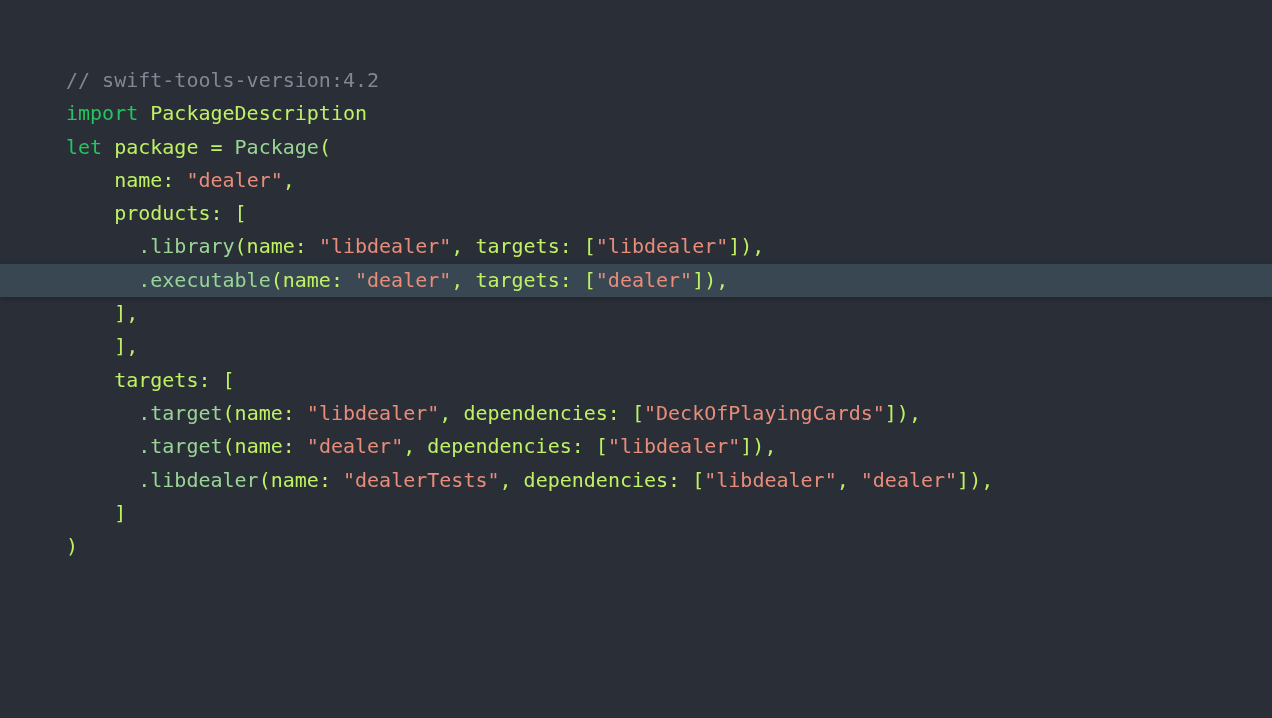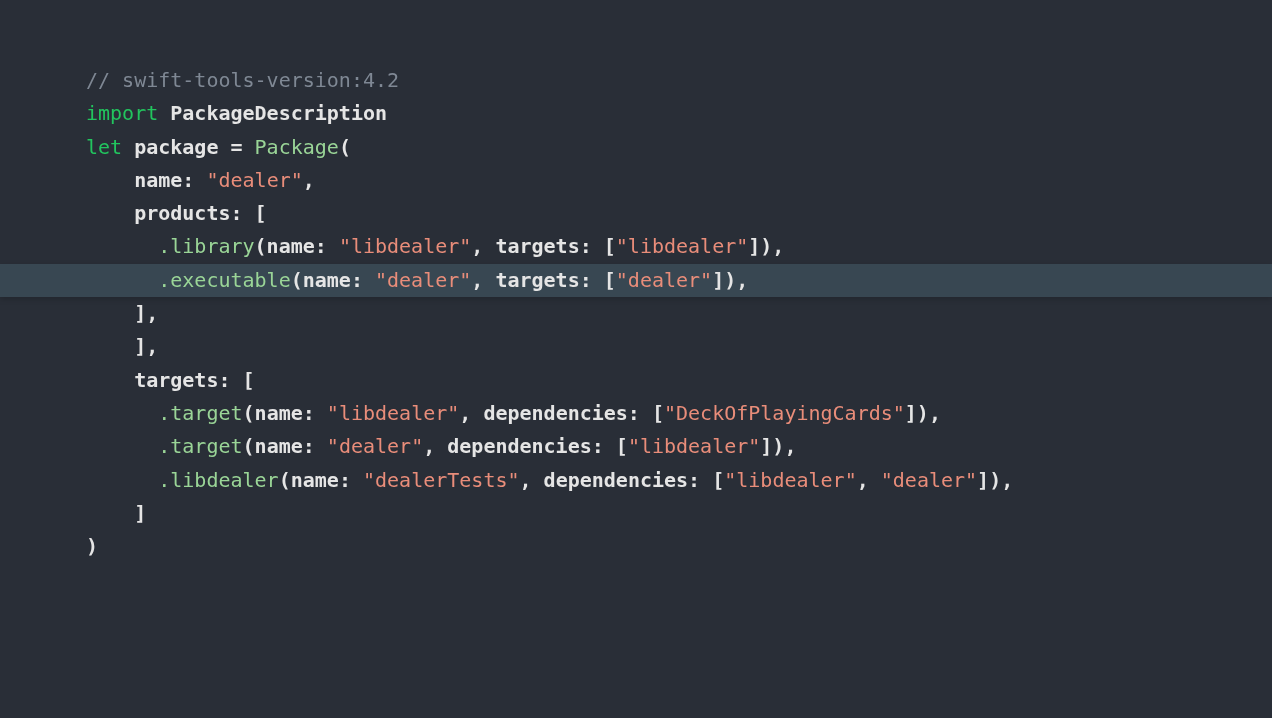--- a/index.html
+++ b/index.html
@@ -13,31 +13,31 @@
   .code-container {
     position: relative;
     font-family: "SF Mono", ui-monospace, Menlo, Monaco, Consolas, monospace;
     font-size: 20px;
     line-height: 33.3px;
     color: #e7e9ed;
     padding-top: 64px;
   }
   .code-line {
     white-space: pre;
-    padding-left: 86px;
+    padding-left: 66px;
     padding-right: 46px;
   }
   .code-line.highlight {
     background: #384752;
     box-shadow: 0 2px 6px rgba(0,0,0,0.18);
   }
   .c-comment  { color: #7f8894; }  
   .c-keyword  { color: #22c55e; }  
   .c-type     { color: #9ad597; }  
-  .c-default  { color: #e5e5e5; font-weight: bold; }  
+  .c-default  { color: #bef264; }  
   .c-string   { color: #e98d7a; }  
 </style>
 </head>
 <body>
 
 <div class="code-container" id="code-root">
     <div class="code-line"><span class="c-comment">// swift-tools-version:4.2</span></div>
     <div class="code-line"><span class="c-keyword">import</span><span class="c-default"> PackageDescription</span></div>
     <div class="code-line"><span class="c-default"></span></div>
     <div class="code-line"><span class="c-keyword">let</span><span class="c-default"> package = </span><span class="c-type">Package</span><span class="c-default">(</span></div>

